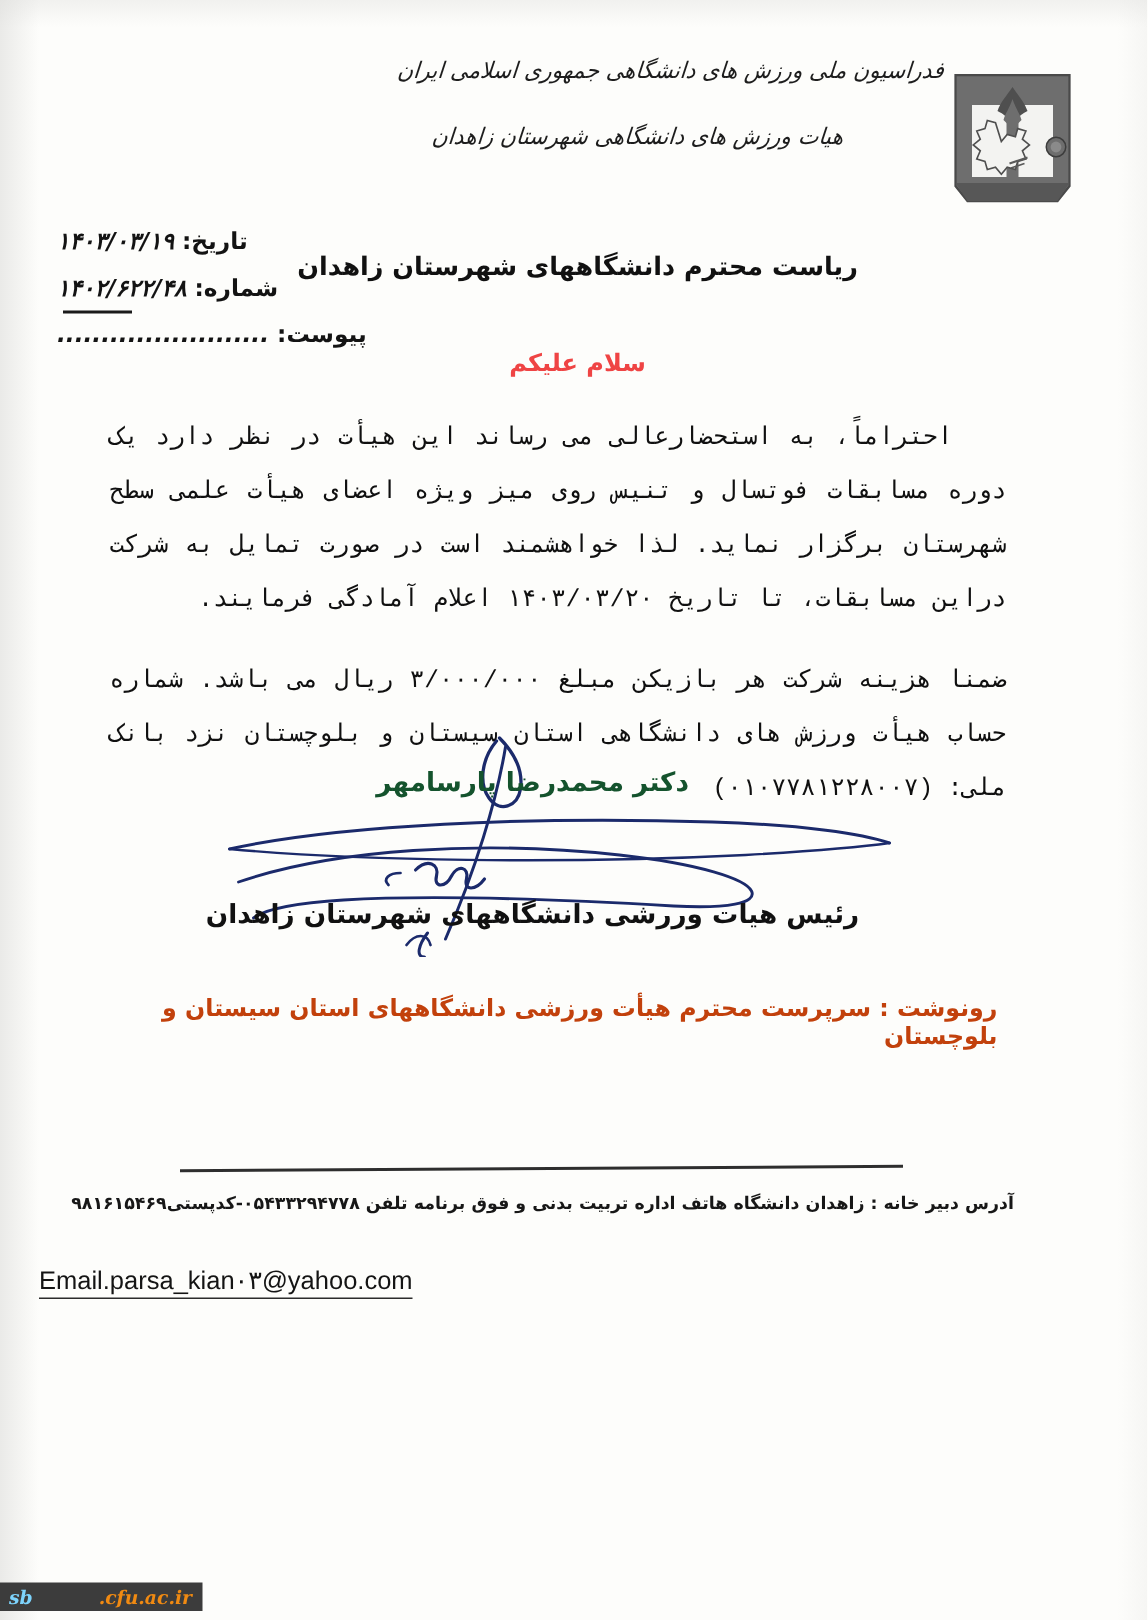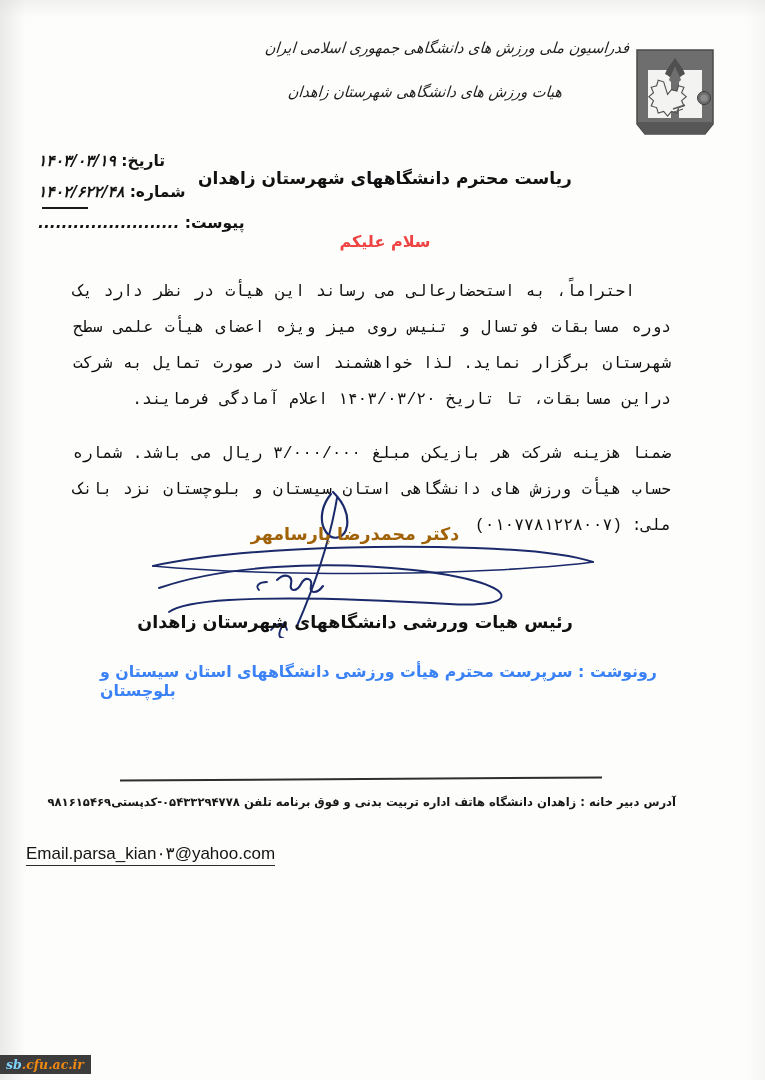--- a/index.html
+++ b/index.html
@@ -149,23 +149,22 @@
     position: absolute;
     top: 512px;
     right: 150px;
     width: 520px;
     text-align: center;
     direction: rtl;
   }
   #signer-name {
     font-size: 17.5px;
     font-weight: bold;
-    color: #a16207;
+    color: #14532d;
     letter-spacing: 0.3px;
-    margin-top: 12px;
   }
   #signer-title {
     font-size: 17.5px;
     font-weight: bold;
     color: #111;
     margin-top: 68px;
     letter-spacing: 0.3px;
   }
   #signature-ink {
     position: absolute;
@@ -175,24 +174,24 @@
     height: 150px;
     pointer-events: none;
   }
 
   
   #cc-line {
     position: absolute;
     top: 662px;
     right: 100px;
     left: 100px;
-    text-align: left;
+    text-align: right;
     font-size: 15.8px;
     font-weight: bold;
-    color: #3b82f6;
+    color: #c2410c;
     direction: rtl;
   }
 
   
   #footer-rule {
     position: absolute;
     top: 778px;
     left: 120px;
     width: 482px;
     height: 1.7px;
@@ -232,21 +231,21 @@
     padding: 3px 7px 3px 6px;
     direction: ltr;
     font-family: "DejaVu Serif", "Liberation Serif", serif;
     font-size: 12.5px;
     font-weight: bold;
     font-style: italic;
     line-height: 13px;
     white-space: nowrap;
   }
   #watermark .wm-sb { color: #7dd3fc; }
-  #watermark .wm-domain { color: #f08a12; }
+  #watermark .wm-domain { color: #f08a12; margin-left: 44px; }
 </style>
 </head>
 <body>
 
 <div id="page">
 
   <div id="paper-texture"></div>
 
   <div id="letterhead">
     <div id="federation-line" class="nastaliq-line">فدراسیون ملی ورزش های دانشگاهی جمهوری اسلامی ایران</div>

